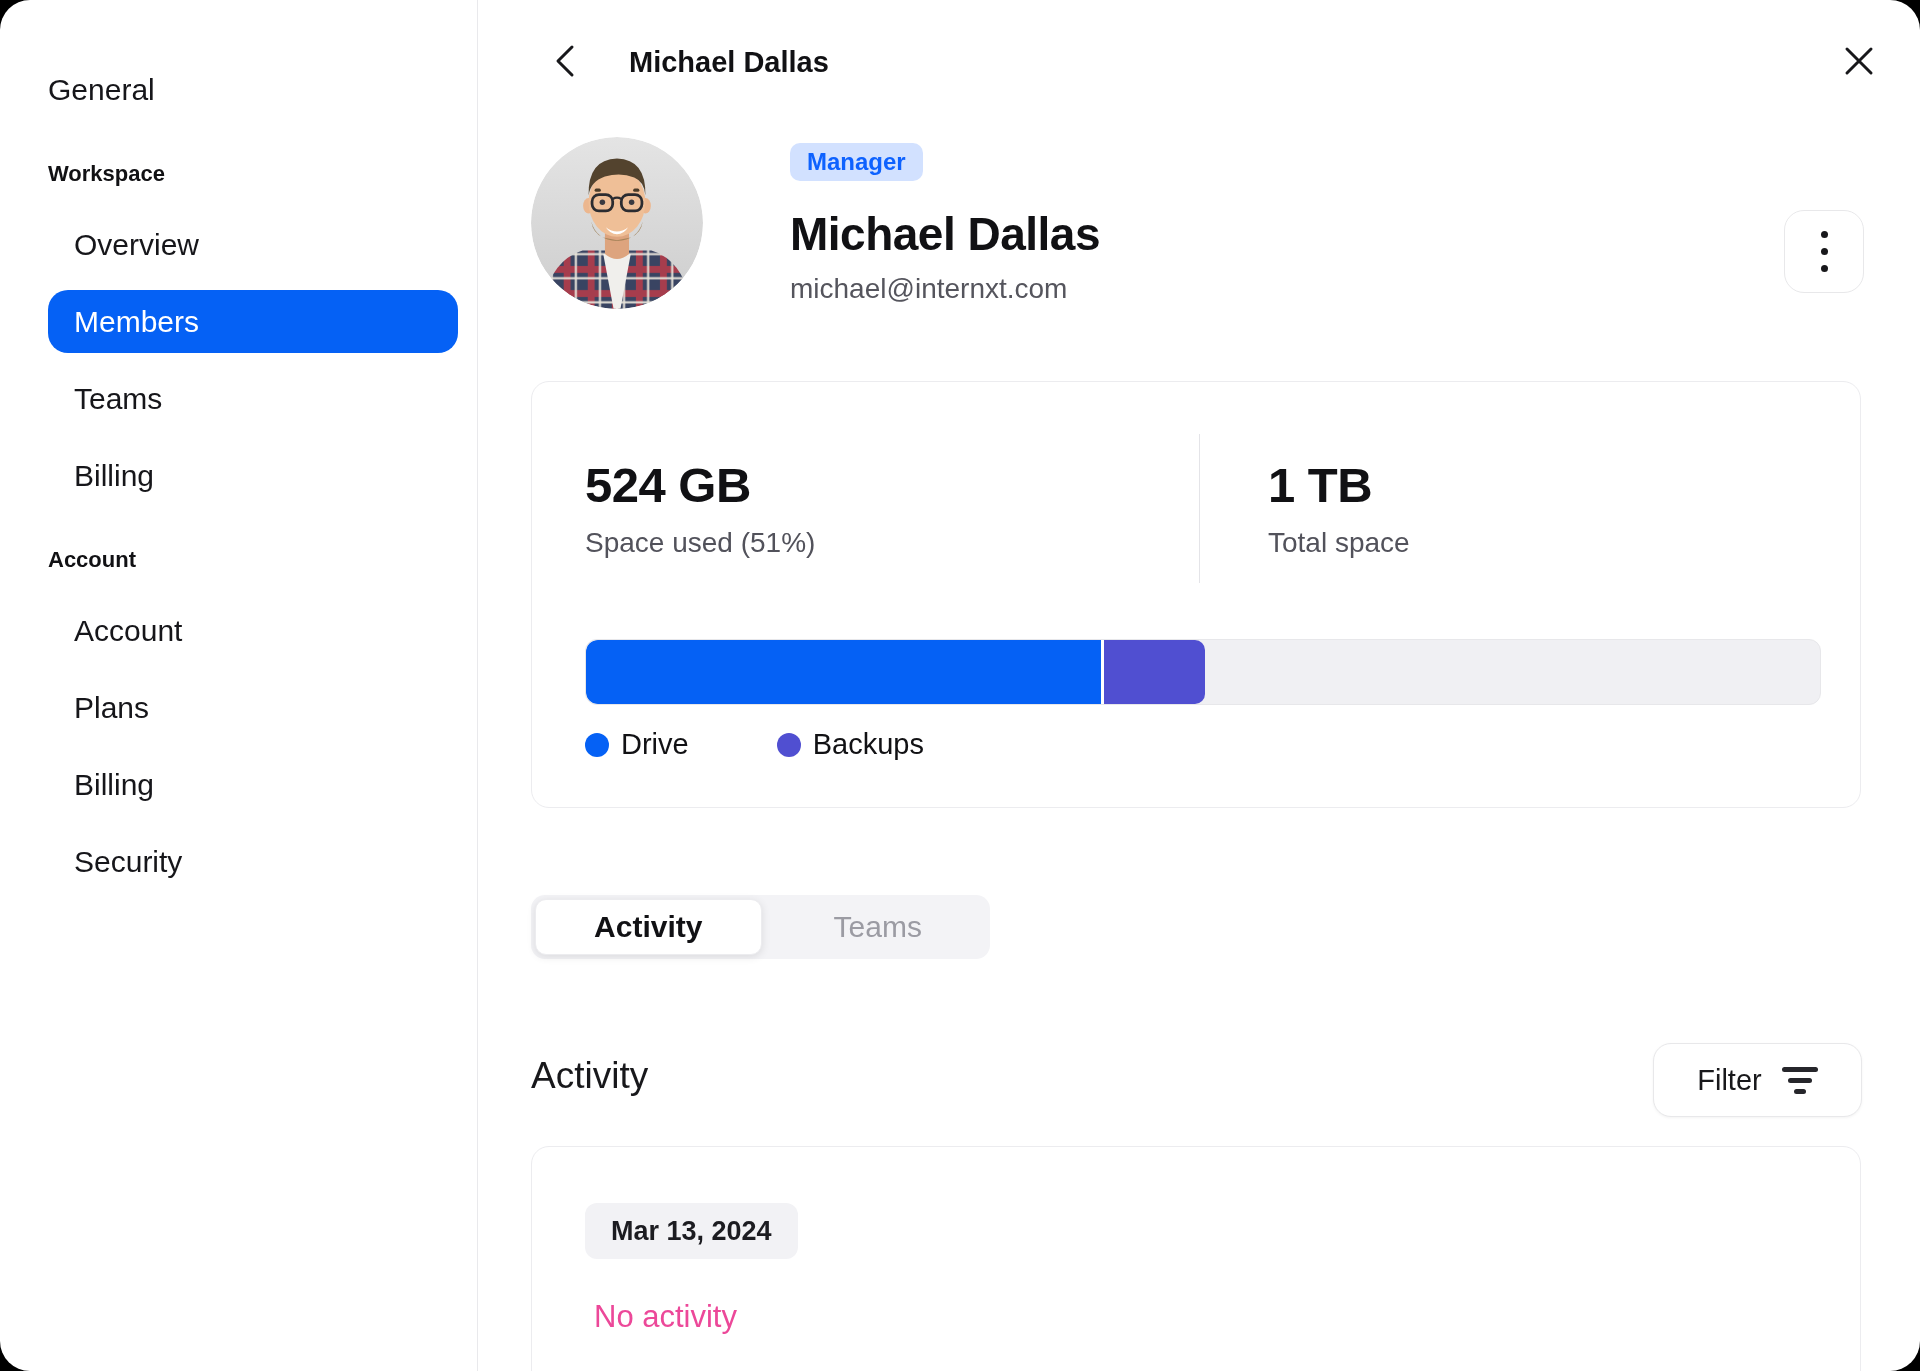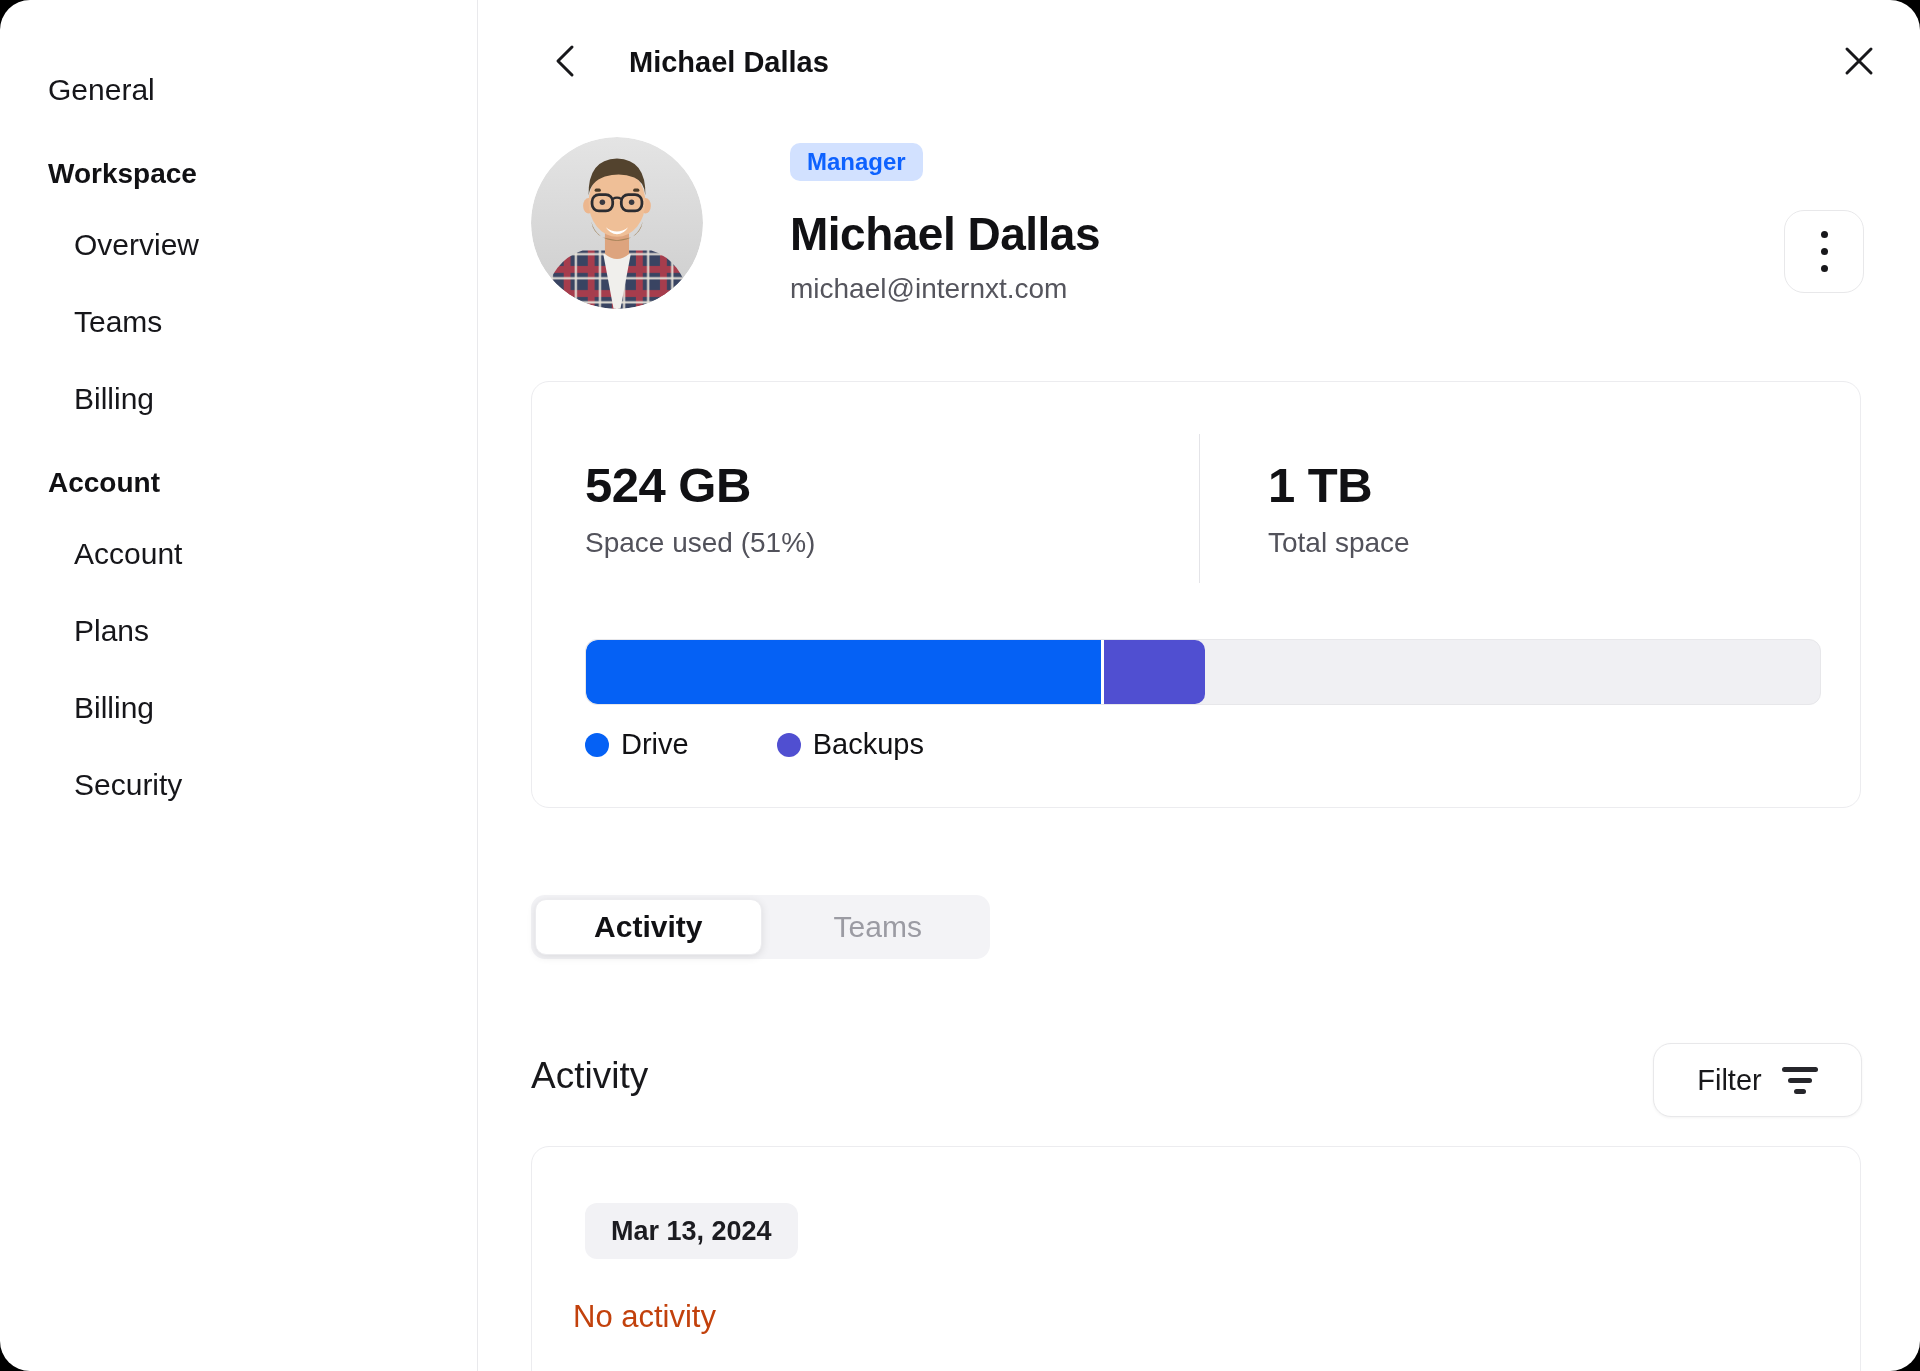--- a/index.html
+++ b/index.html
@@ -8,21 +8,21 @@
             border-radius:30px; overflow:hidden; display:flex; }
 
   
   .sidebar { width:478px; height:100%; border-right:1px solid #e9e9ec; padding-left:48px; flex:none; }
   .sb-title { font-size:35px; font-weight:700; color:#111114; margin-top:38px; height:45px; line-height:45px; }
   .nav { margin-top:58px; }
   .nav-item { width:410px; height:63px; display:flex; align-items:center; border-radius:20px;
               font-size:30px; color:#16161a; margin-bottom:14px; cursor:default; }
   .nav-item.indent { padding-left:26px; }
   .nav-item.selected { color:#fff; }
-  .nav-section { width:410px; height:38px; display:flex; align-items:center; font-size:28px;
+  .nav-section { width:410px; height:38px; display:flex; align-items:center; font-size:22px;
                  font-weight:700; color:#111114; margin:34px 0 20px 0; }
 
   
   .main { position:relative; flex:1; height:100%; }
 
   .icon-btn { position:absolute; width:52px; height:52px; display:flex; align-items:center;
               justify-content:center; background:transparent; border:none; cursor:pointer; }
   .hdr-back { left:61px; top:36px; }
   .hdr-close { left:1355px; top:36px; }
   .hdr-title { position:absolute; left:151px; top:38px; height:48px; line-height:48px;
@@ -70,33 +70,34 @@
   .filter-label { font-size:29px; color:#18181b; }
   .funnel { display:flex; flex-direction:column; align-items:center; gap:6px; }
   .funnel i { display:block; height:5px; border-radius:3px; background:#26262b; }
   .funnel i:nth-child(1){ width:36px; } .funnel i:nth-child(2){ width:24px; } .funnel i:nth-child(3){ width:12px; }
 
   .activity-card { position:absolute; left:53px; top:1146px; width:1330px; height:360px; background:#fff;
                    border:1px solid #ececef; border-radius:18px; }
   .date-badge { position:absolute; left:53px; top:56px; height:56px; display:inline-flex; align-items:center;
                 padding:0 26px; background:#f2f2f5; border-radius:12px; font-size:27px; font-weight:600;
                 color:#1c1c21; }
-  .empty-text { position:absolute; left:41px; top:152px; font-size:31px; color:#c2410c; }
+  .empty-text { position:absolute; left:62px; top:152px; font-size:31px; color:#ec4899; }
 </style>
 </head>
 <body>
 
 <div class="window">
 
   <aside class="sidebar">
     <nav class="nav">
       <div class="nav-item">General</div>
 
       <div class="nav-section">Workspace</div>
       <div class="nav-item indent">Overview</div>
+      <div class="nav-item indent selected" style="background: rgb(5, 97, 245);">Members</div>
       <div class="nav-item indent">Teams</div>
       <div class="nav-item indent">Billing</div>
 
       <div class="nav-section">Account</div>
       <div class="nav-item indent">Account</div>
       <div class="nav-item indent">Plans</div>
       <div class="nav-item indent">Billing</div>
       <div class="nav-item indent">Security</div>
     </nav>
   </aside>

